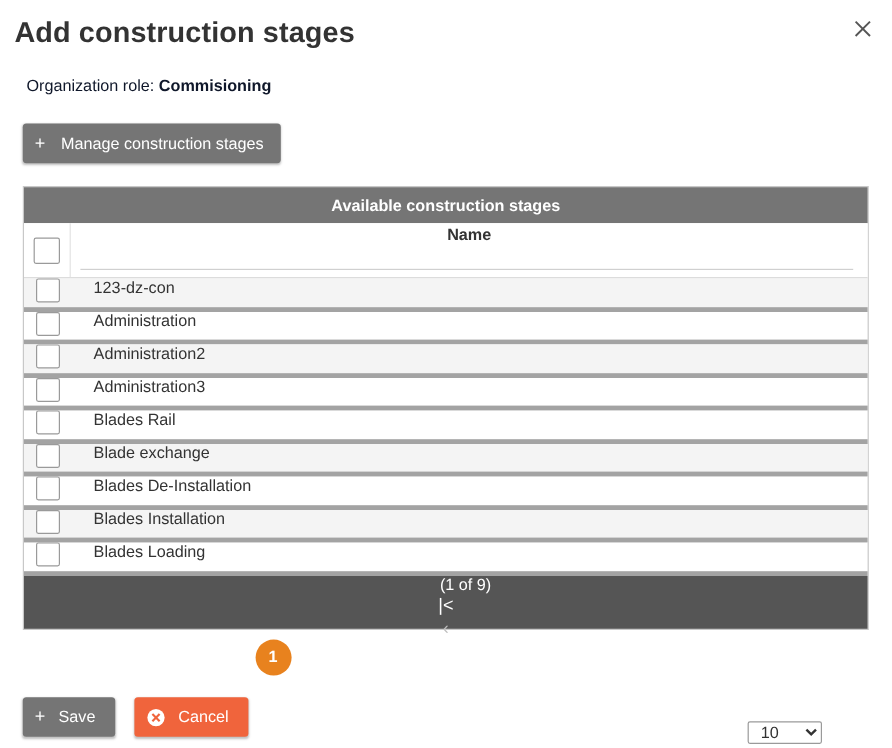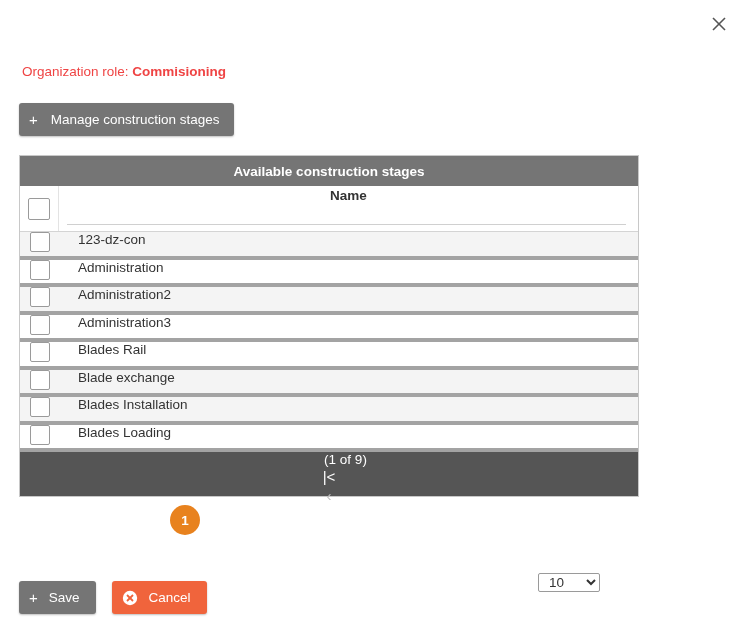--- a/index.html
+++ b/index.html
@@ -43,21 +43,21 @@
     border: none;
     padding: 0;
   }
   .close-btn svg { display: block; }
 
   .org-role {
     position: absolute;
     left: 22px;
     top: 64px;
     font-size: 13.5px;
-    color: #ef4444;
+    color: #0f172a;
   }
   .org-role b { font-weight: bold; }
 
   .manage-btn {
     position: absolute;
     left: 19px;
     top: 103px;
     height: 33px;
     background: #757575;
     color: #ffffff;
@@ -74,21 +74,21 @@
   .manage-btn .plus {
     font-size: 15px;
     margin-right: 13px;
     line-height: 1;
   }
 
   .panel {
     position: absolute;
     left: 19px;
     top: 155px;
-    width: 620px;
+    width: 705px;
     border: 1px solid #c8c8c8;
     background: #ffffff;
   }
   .panel-header {
     height: 30px;
     background: #757575;
     color: #ffffff;
     font-size: 13.5px;
     font-weight: bold;
     display: flex;
@@ -253,20 +253,21 @@
     align-items: center;
     line-height: 1;
   }
   .btn .plus { font-size: 15px; }
 </style>
 </head>
 <body>
 
 <div class="dialog">
 
+  <div class="dialog-title">Add construction stages</div>
 
   <button class="close-btn">
     <span>
       <svg width="16" height="16" viewBox="0 0 16 16">
         <line x1="2" y1="2" x2="14" y2="14" stroke="#555555" stroke-width="1.6"></line>
         <line x1="14" y1="2" x2="2" y2="14" stroke="#555555" stroke-width="1.6"></line>
       </svg>
     </span>
   </button>
 
@@ -322,20 +323,26 @@
           <div class="cb-cell">
             <span class="checkbox"></span>
           </div>
           <div class="row-name">Blades Rail</div>
         </div>
         <div class="row alt">
           <div class="cb-cell">
             <span class="checkbox"></span>
           </div>
           <div class="row-name">Blade exchange</div>
+        </div>
+        <div class="row">
+          <div class="cb-cell">
+            <span class="checkbox"></span>
+          </div>
+          <div class="row-name">Blades De-Installation</div>
         </div>
         <div class="row alt">
           <div class="cb-cell">
             <span class="checkbox"></span>
           </div>
           <div class="row-name">Blades Installation</div>
         </div>
         <div class="row">
           <div class="cb-cell">
             <span class="checkbox"></span>

